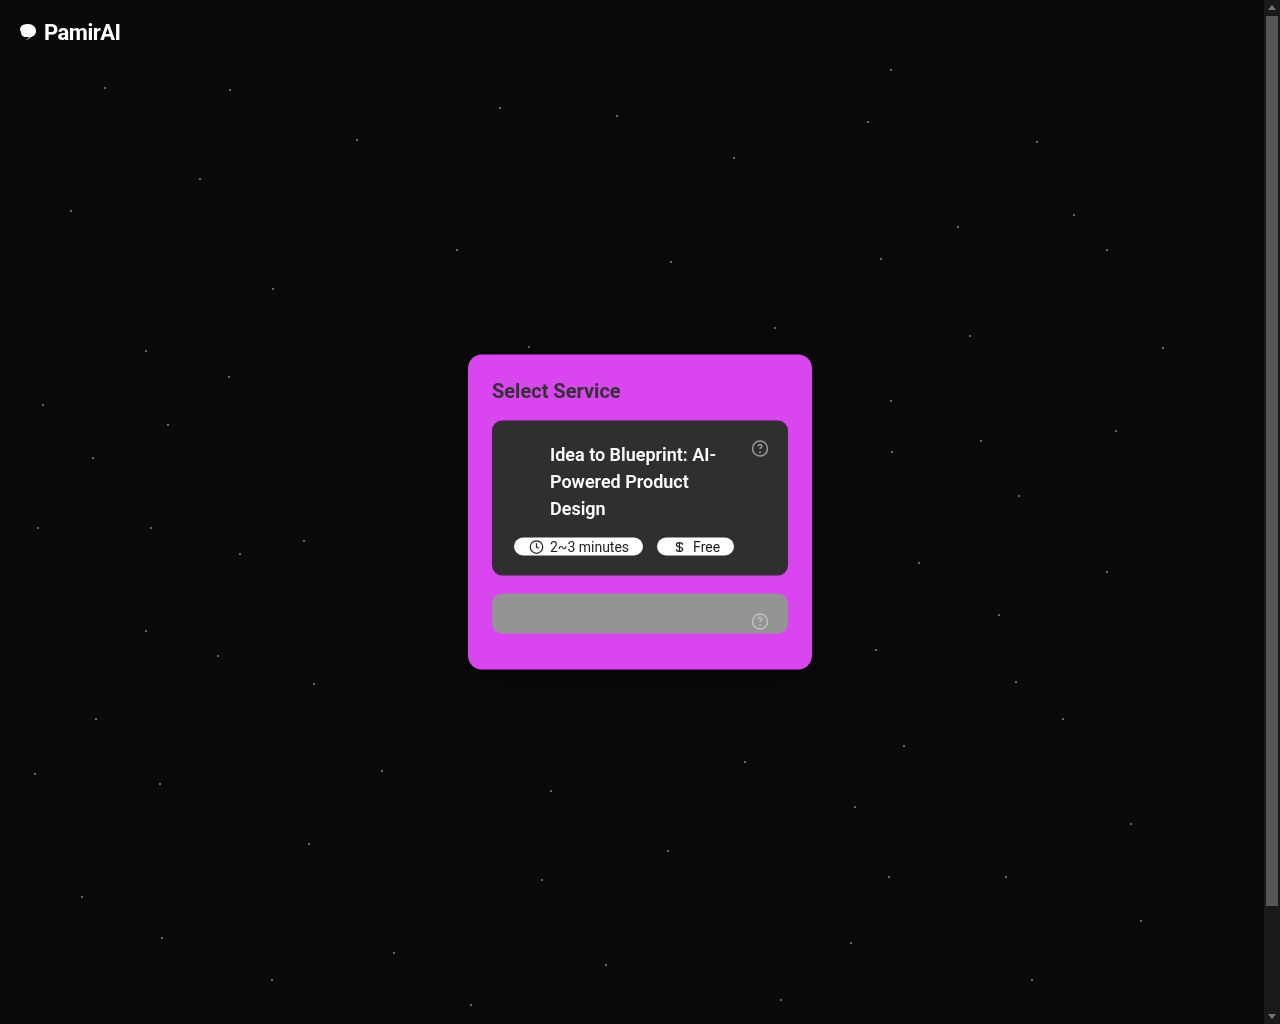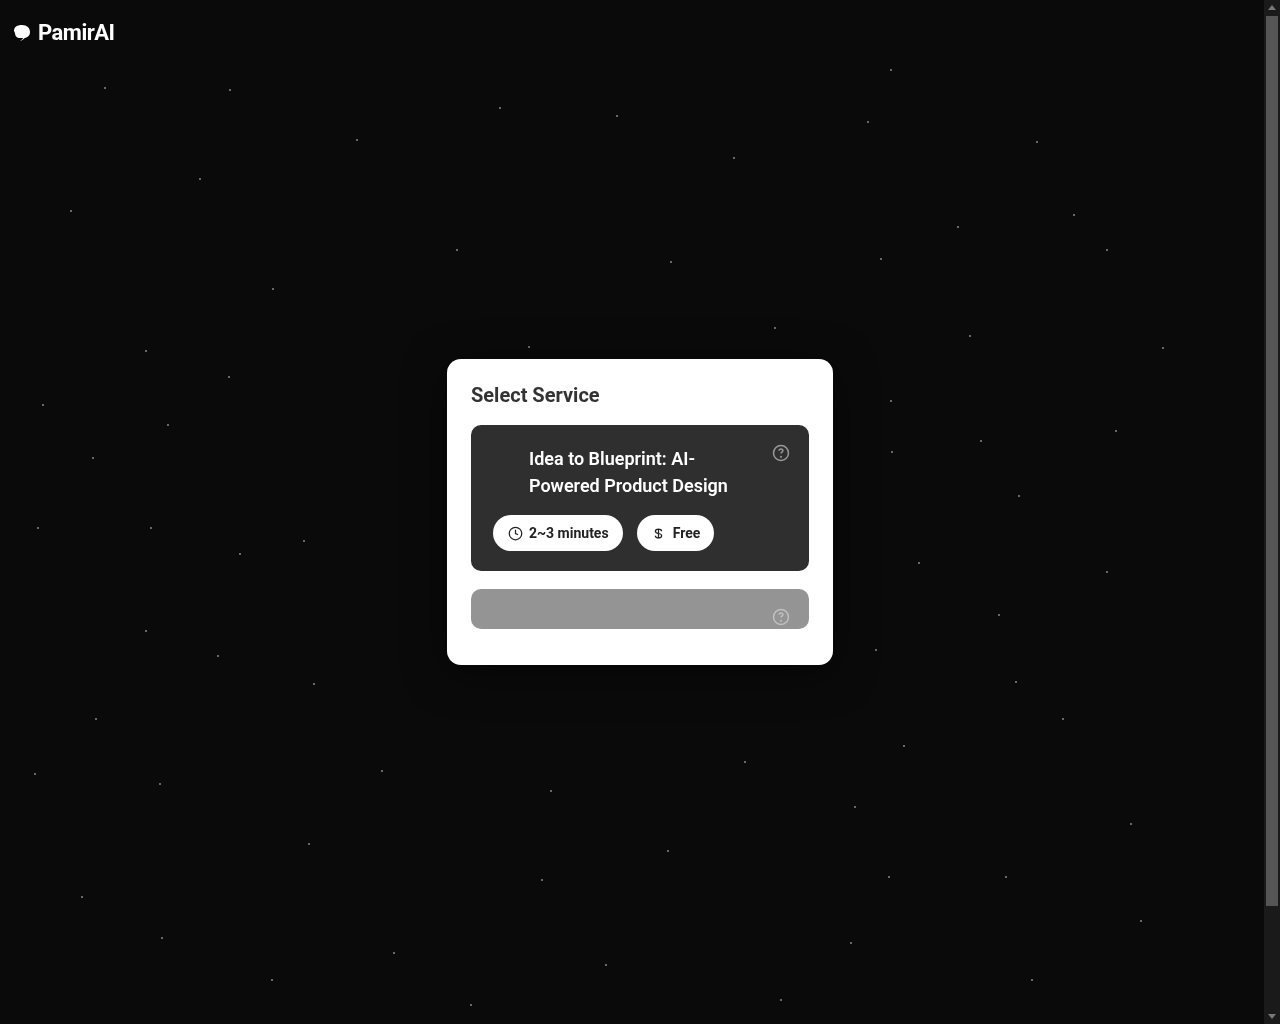--- a/index.html
+++ b/index.html
@@ -31,23 +31,22 @@
       background: #888;
       width: 2px;
       height: 2px;
       border-radius: 50%;
     }
     
     
     .logo {
       position: absolute;
       top: 20px;
-      left: 10px;
-      display: flex;
-      align-items: center;
+      left: 16px;
+      display: flex;
       gap: 4px;
       z-index: 10;
     }
     
     .logo-icon {
       width: 24px;
       height: 24px;
       display: flex;
       align-items: center;
       justify-content: center;
@@ -59,22 +58,22 @@
       font-weight: 700;
       letter-spacing: -0.5px;
     }
     
     
     .modal {
       position: absolute;
       top: 50%;
       left: 50%;
       transform: translate(-50%, -50%);
-      width: 386px;
-      background: #ffffff;
+      width: 344px;
+      background: #d946ef;
       border-radius: 14px;
       padding: 24px;
       z-index: 20;
       box-shadow: 0 8px 40px rgba(0,0,0,0.5);
     }
     
     .modal-title {
       color: #333;
       font-size: 20px;
       font-weight: 700;
@@ -142,23 +141,23 @@
     .pills {
       display: flex;
       gap: 14px;
     }
     
     .pill {
       display: inline-flex;
       align-items: flex-end;
       gap: 6px;
       border-radius: 999px;
-      padding: 10px 14px;
+      padding: 1px 14px;
       font-size: 14px;
-      font-weight: 700;
+      font-weight: 400;
     }
     
     .service-card.active .pill {
       background: #fff;
       color: #222;
     }
     
     .service-card.disabled .pill {
       background: #c8c8c8;
       color: #555;

